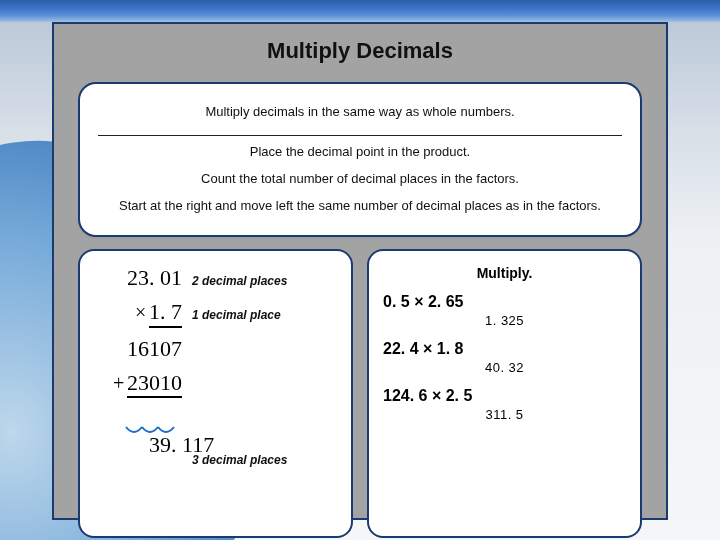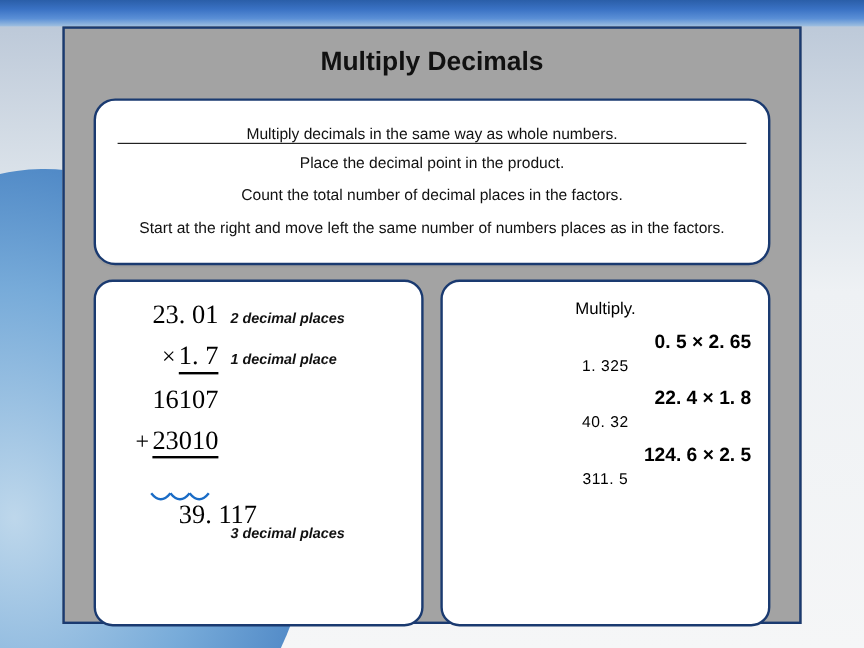--- a/index.html
+++ b/index.html
@@ -46,21 +46,21 @@
     padding: 14px 18px 16px 18px;
     background: #fff;
     box-shadow: 0 2px 0 rgba(0,0,0,0.03);
   }
   .rules-card p {
     text-align: center;
     font-size: 13px;
     color: #111;
     padding: 6px 0;
   }
-  .rules-card .rule-0 { border-bottom: 1px solid #222; padding-bottom: 0; margin-bottom: 2px; }
+  .rules-card .rule-0 { border-bottom: 1px solid #222; padding-bottom: 16px; margin-bottom: 2px; }
   .cards-row {
     display: flex;
     gap: 14px;
     margin: 10px 24px 0 24px;
   }
   .card {
     flex: 1;
     border: 2px solid #1a3a70;
     border-radius: 16px;
     background: #fff;
@@ -102,27 +102,27 @@
   .partial { margin-top: 4px; font-family: Liberation Serif, serif; }
   .result-row { margin-top: 4px; align-items: center; }
   .arcs {
     display: block;
     margin-left: 34px;
     margin-top: -3px;
   }
   
   .practice h3 {
     font-family: Arial, sans-serif;
-    font-weight: normal;
+    font-weight: bold;
     font-size: 14px;
     text-align: center;
     margin-bottom: 12px;
   }
   .prob {
-    text-align: right;
+    text-align: left;
     font-weight: bold;
     font-size: 16px;
     margin-top: 10px;
   }
   .ans {
     text-align: center;
     font-size: 13px;
     margin-top: 2px;
     margin-bottom: 12px;
     letter-spacing: 0.5px;
@@ -135,21 +135,21 @@
 <div class="side-sweep"></div>
 
 <div class="frame">
 
   <div class="title">Multiply Decimals</div>
 
   <div class="rules-card">
     <p class="rule-0">Multiply decimals in the same way as whole numbers.</p>
     <p>Place the decimal point in the product.</p>
     <p>Count the total number of decimal places in the factors.</p>
-    <p>Start at the right and move left the same number of numbers places as in the factors.</p>
+    <p>Start at the right and move left the same number of decimal places as in the factors.</p>
   </div>
 
   <div class="cards-row">
 
     <div class="card worked">
       <div class="wline">
         <span class="wnum-col">23. 01</span>
         <span class="wlabel">2 decimal places</span>
       </div>
       <div class="wline">

